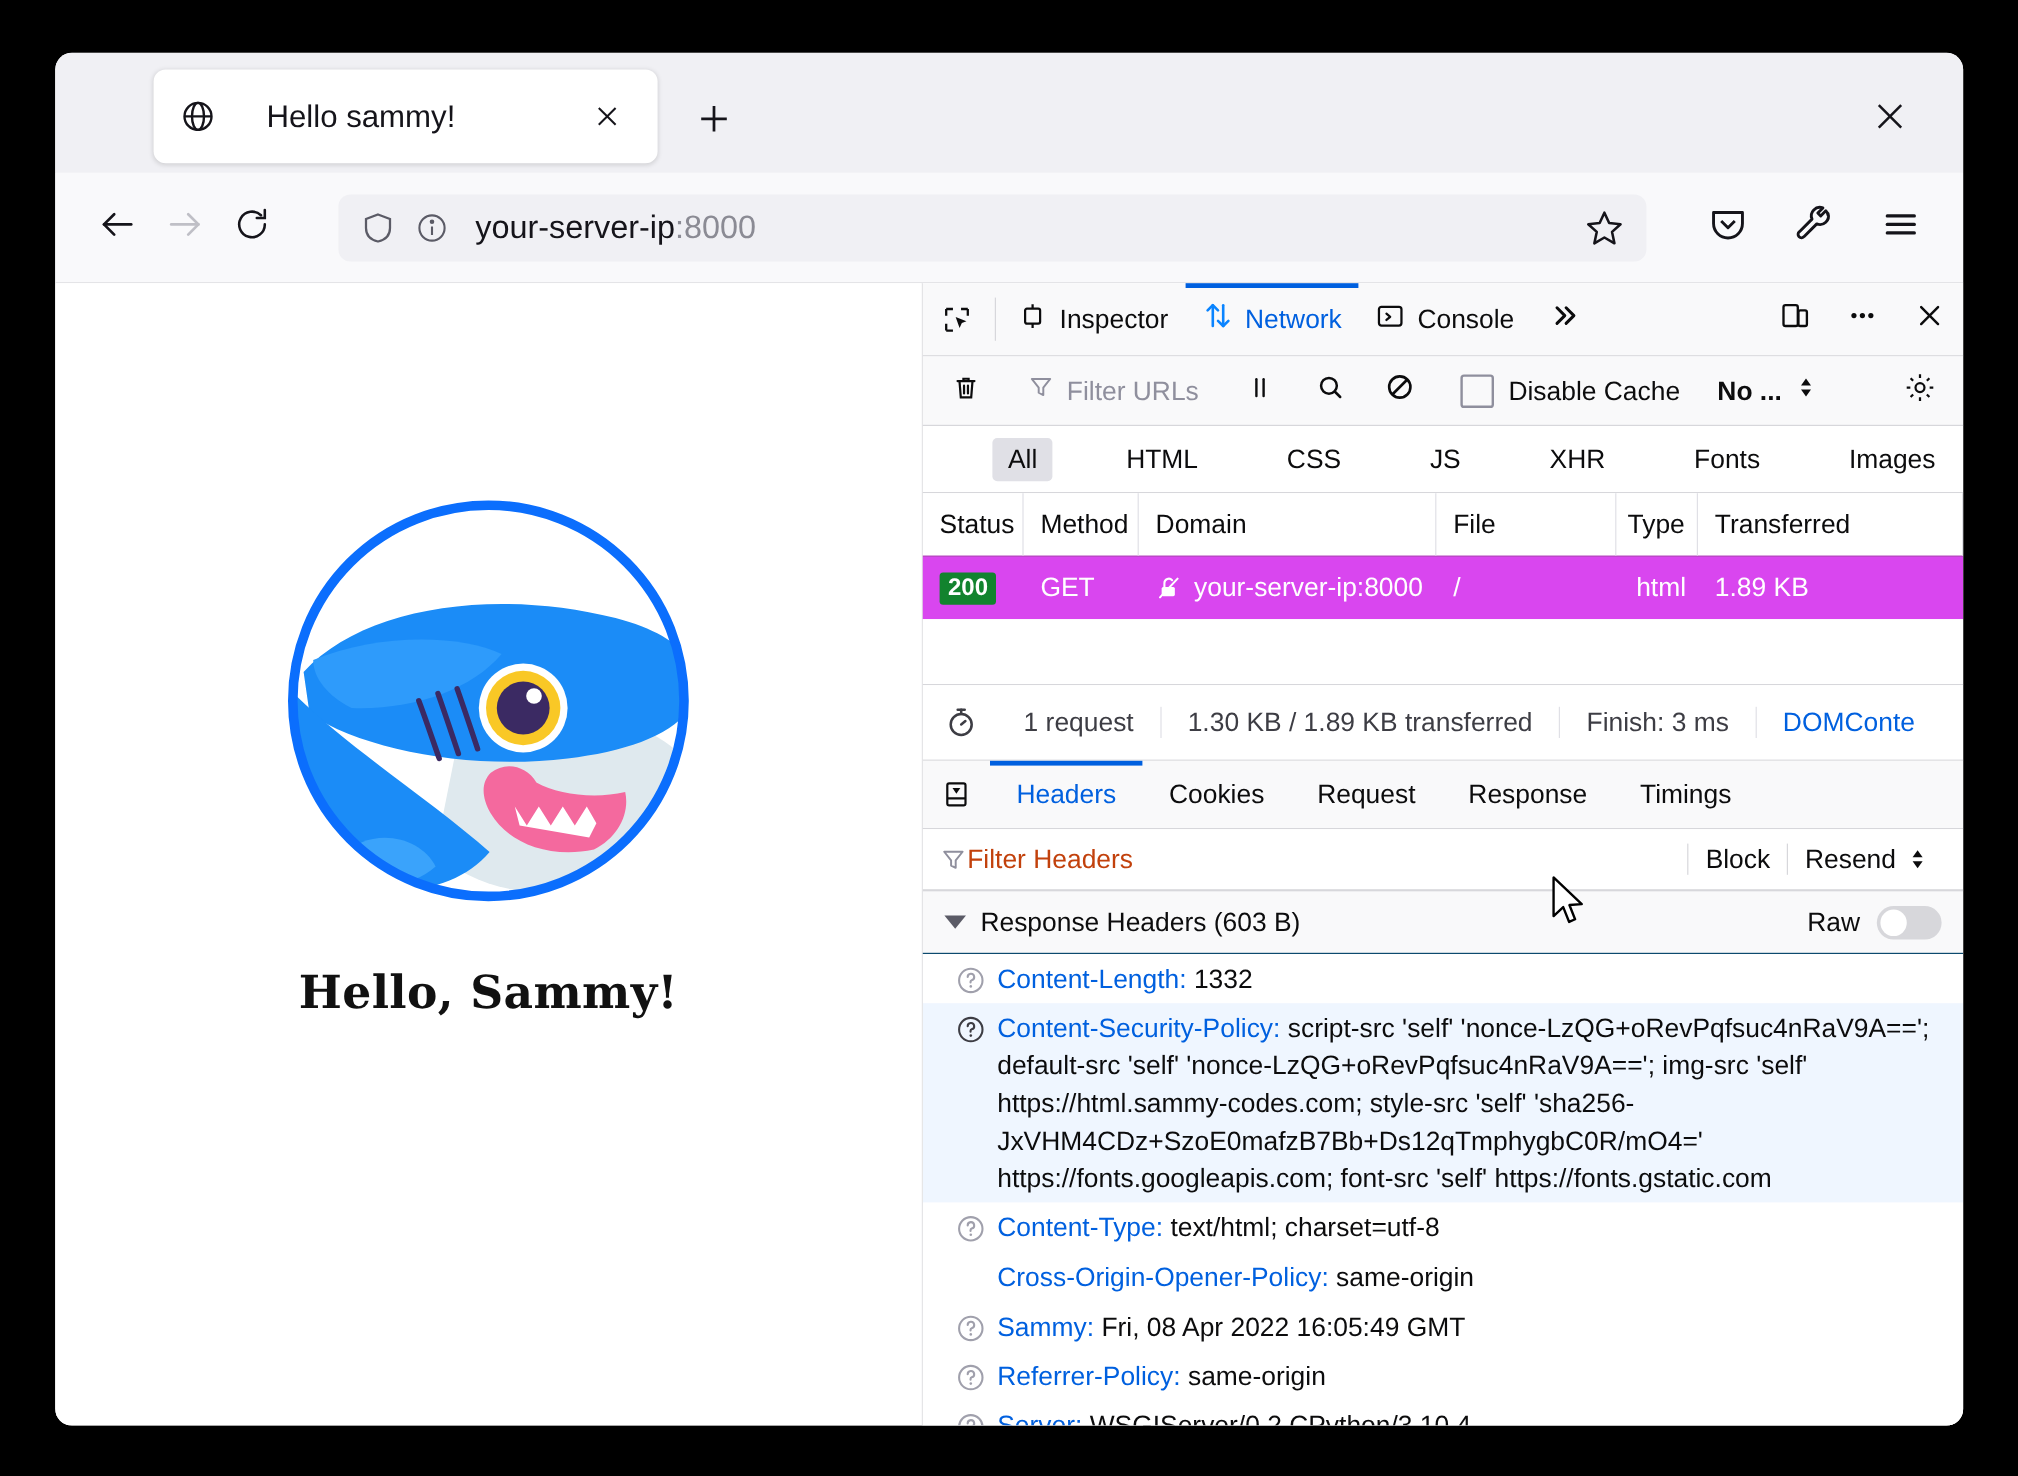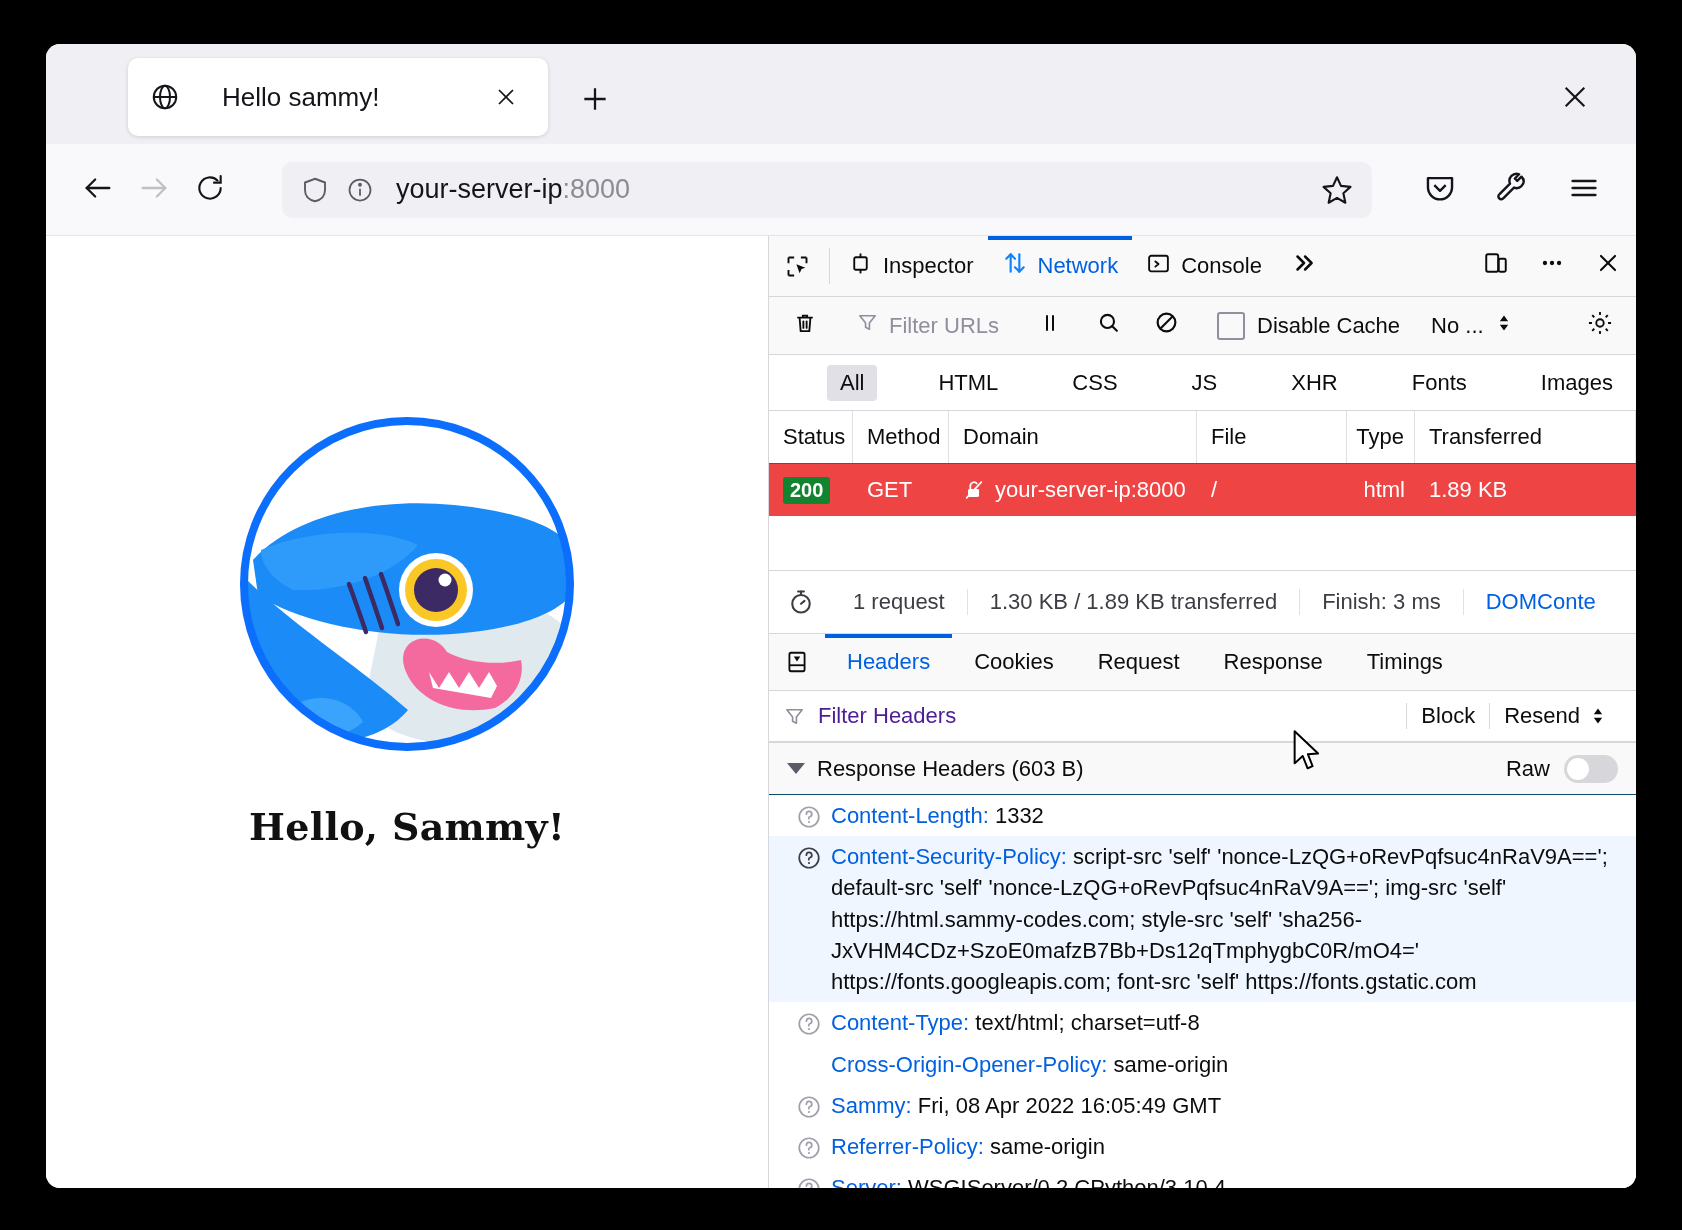--- a/index.html
+++ b/index.html
@@ -100,36 +100,36 @@
 
   .dt-netbar{
     height:58px;flex:0 0 auto;display:flex;align-items:center;
     background:#f9f9fa;border-bottom:1px solid #d7d7db;padding:0 8px;box-sizing:border-box;gap:2px;
   }
   .filter-urls{
     display:flex;align-items:center;gap:10px;color:#8f8f9d;padding:0 10px;flex:0 0 auto;
   }
   .disable-cache{display:flex;align-items:center;gap:12px;padding:0 10px;flex:0 0 auto;white-space:nowrap;}
   .chk{width:24px;height:24px;border:2px solid #8f8f9d;border-radius:3px;flex:0 0 auto;}
-  .nodrop{display:flex;align-items:flex-end;gap:10px;padding:0 8px;flex:0 0 auto;white-space:nowrap;}
+  .nodrop{display:flex;align-items:flex-end;gap:10px;padding:0 8px;flex:0 0 auto;white-space:nowrap;font-weight:bold;}
 
   .dt-filters{
     height:56px;flex:0 0 auto;display:flex;align-items:center;gap:4px;
     background:#fff;border-bottom:1px solid #d7d7db;padding:0 14px;box-sizing:border-box;
   }
   .fchip{padding:5px 13px;border-radius:4px;white-space:nowrap;color:#0c0c0d;margin-left:44px;}
   .fchip.active{background:#e0e0e6;}
 
   .net-head{
     height:52px;flex:0 0 auto;display:flex;align-items:stretch;
     background:#fff;border-bottom:1px solid #a21caf;color:#0c0c0d;
   }
   .net-head > div{display:flex;align-items:center;padding-left:14px;border-right:1px solid #e0e0e6;box-sizing:border-box;}
   .net-row{
-    height:52px;flex:0 0 auto;display:flex;align-items:stretch;background:#ef4444;color:#fff;
+    height:52px;flex:0 0 auto;display:flex;align-items:stretch;background:#d946ef;color:#fff;
   }
   .net-row > div{display:flex;align-items:center;padding-left:14px;box-sizing:border-box;}
   .c-status{width:84px;}
   .c-method{width:96px;}
   .c-domain{width:248px;}
   .c-file{width:150px;}
   .c-type{width:68px;justify-content:flex-end;padding-right:10px;}
   .c-trans{flex:1 1 auto;}
   .badge200{
     background:#12832e;color:#fff;font-size:20px;font-weight:700;border-radius:3px;padding:2px 7px;
@@ -150,21 +150,21 @@
     background:#f9f9fa;border-bottom:1px solid #d7d7db;
   }
   .det-tab{display:flex;align-items:center;padding:0 22px;position:relative;white-space:nowrap;}
   .det-tab.active{color:#0060df;}
   .det-tab.active::before{content:"";position:absolute;left:0;right:0;top:0;height:4px;background:#0060df;}
 
   .hdr-filter{
     height:52px;flex:0 0 auto;display:flex;align-items:center;
     background:#fff;border-bottom:2px solid #d7d7db;padding:0 14px;box-sizing:border-box;
   }
-  .hdr-filter .ph{color:#4c1d95;margin-left:12px;}
+  .hdr-filter .ph{color:#c2410c;}
   .hdr-filter .right{margin-left:auto;display:flex;align-items:center;}
   .hdr-filter .right > span{padding:0 14px;border-left:1px solid #d7d7db;white-space:nowrap;}
 
   .hdr-section{
     height:52px;flex:0 0 auto;display:flex;align-items:center;gap:12px;
     background:#f9f9fa;border-bottom:1px solid #0c4a6e;padding:0 18px;box-sizing:border-box;
   }
   .tri{width:0;height:0;border-left:9px solid transparent;border-right:9px solid transparent;border-top:11px solid #5b5b66;}
   .hdr-section .raw{margin-left:auto;display:flex;align-items:center;gap:14px;}
   .toggle{width:54px;height:28px;border-radius:14px;background:#d7d7db;position:relative;flex:0 0 auto;}

